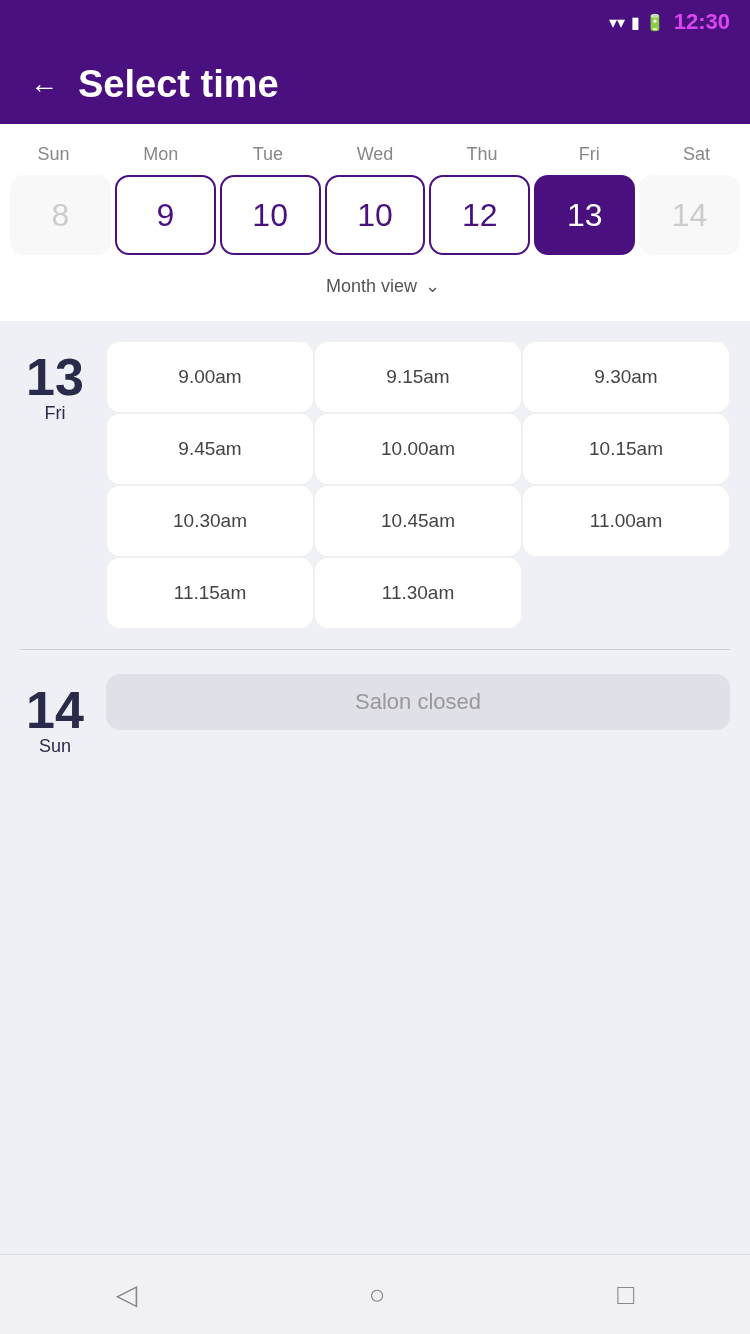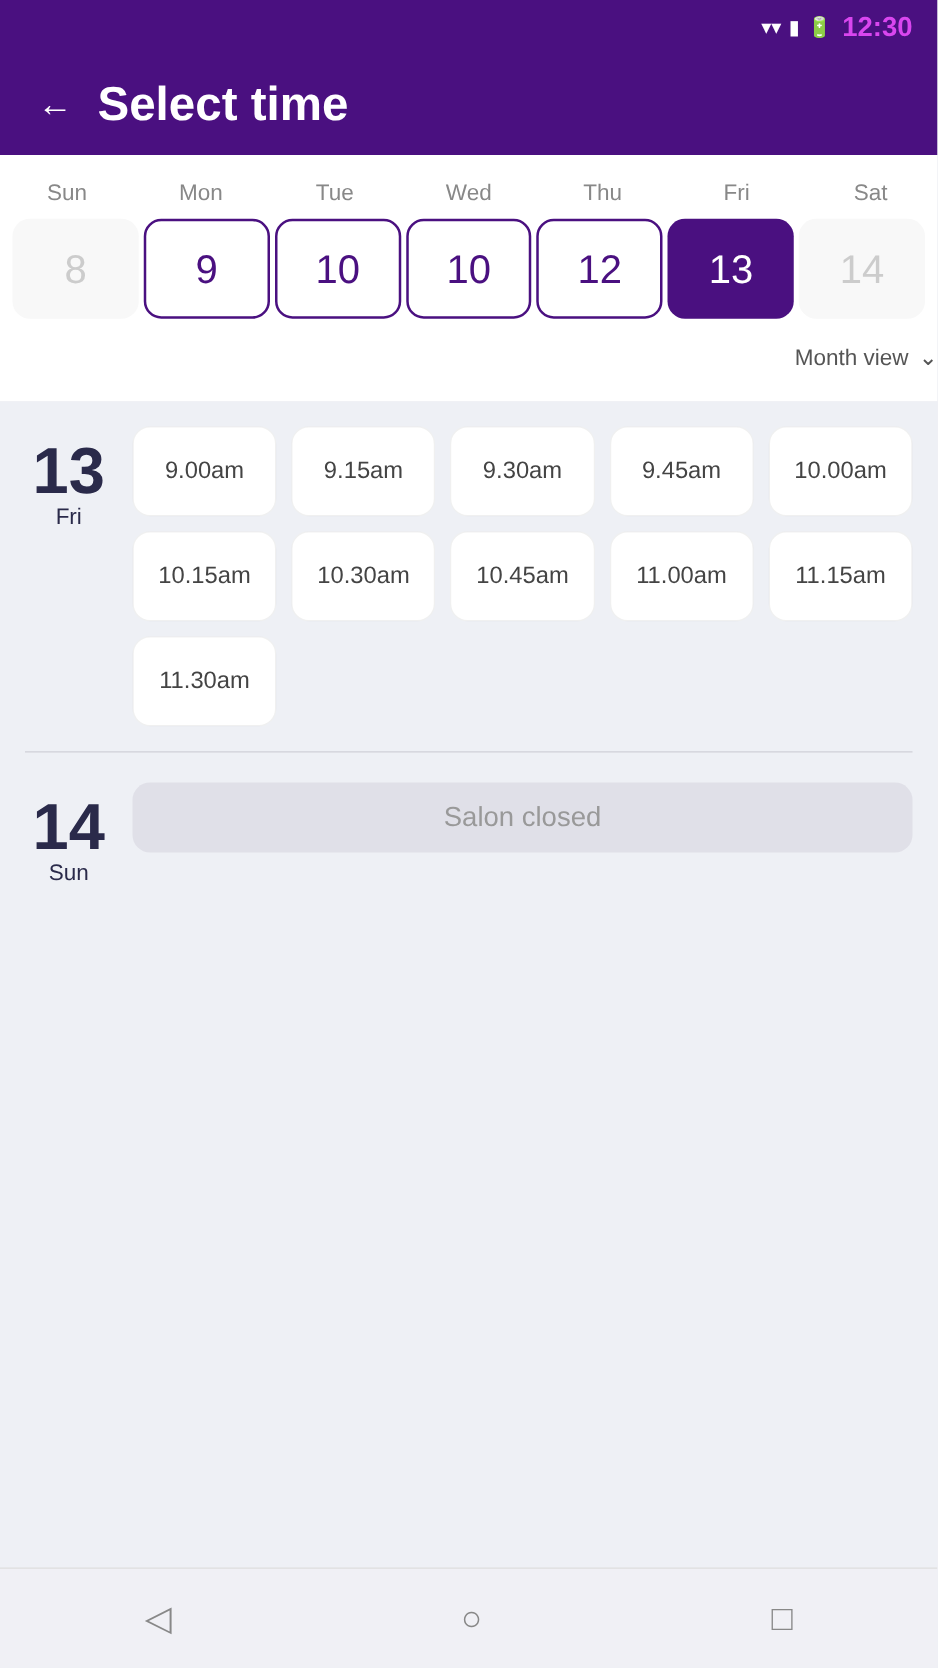--- a/index.html
+++ b/index.html
@@ -111,21 +111,21 @@
     .day-cell.selected {
       background: #4a1080;
       color: white;
       border: none;
     }
 
     
     .month-view-toggle {
       display: flex;
       align-items: center;
-      justify-content: flex-end;
+      justify-content: center;
       gap: 8px;
       padding: 10px 0 14px 16px;
       cursor: pointer;
     }
     .month-view-label {
       font-size: 18px;
       color: #555;
     }
     .chevron-down {
       font-size: 18px;
@@ -160,22 +160,21 @@
     }
     .day-name {
       font-size: 18px;
       color: #2a2a4a;
       font-weight: 400;
     }
 
     .time-grid {
       flex: 1;
       display: grid;
-      grid-template-columns: repeat(5, 1fr);
-      gap: 12px;
+      grid-template-columns: repeat(3, 1fr);
     }
 
     .time-slot {
       background: white;
       border-radius: 14px;
       height: 72px;
       display: flex;
       align-items: center;
       justify-content: center;
       font-size: 19px;

